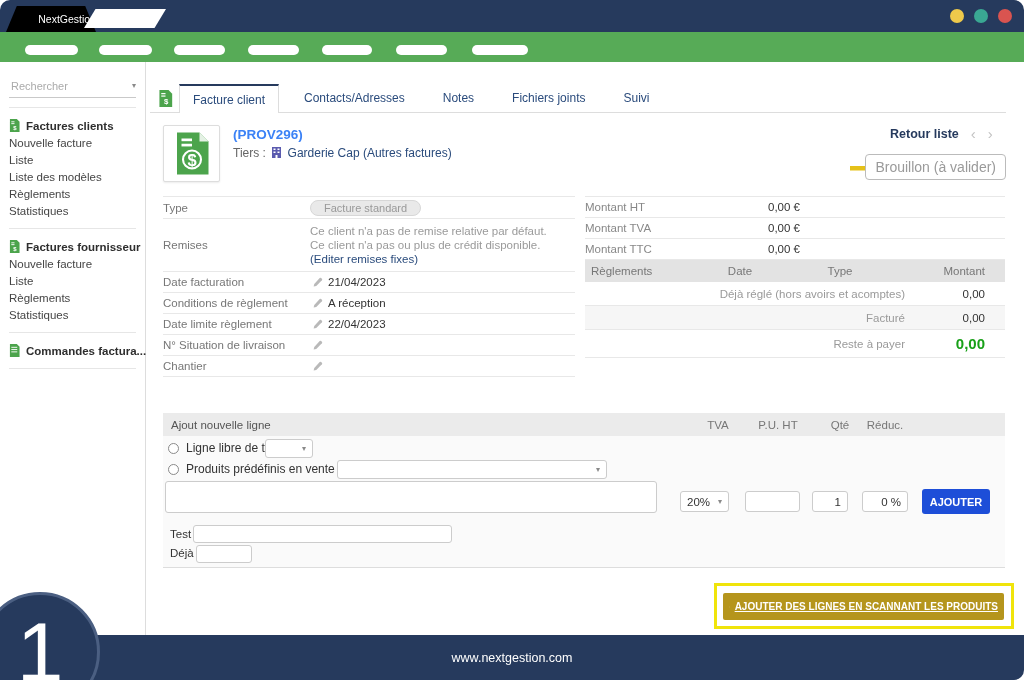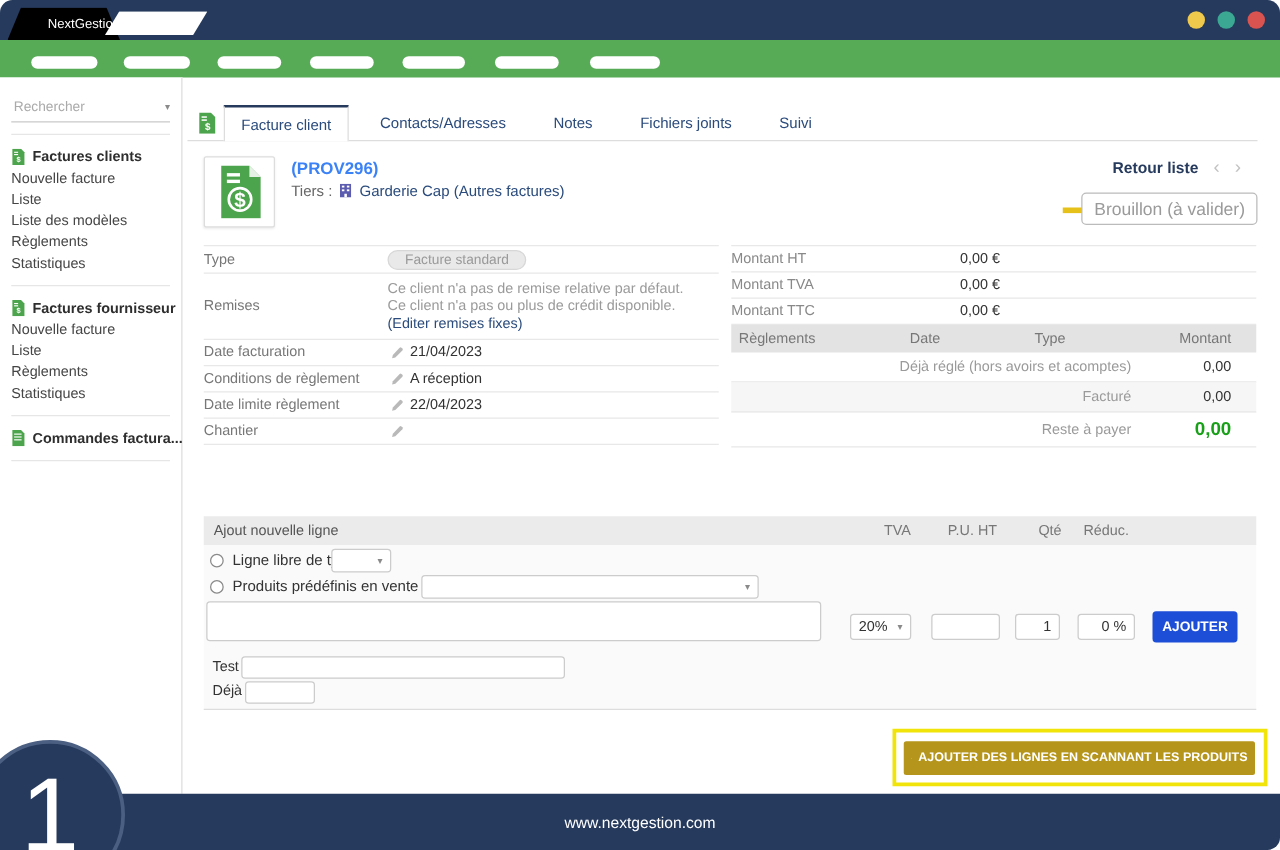--- a/index.html
+++ b/index.html
@@ -111,21 +111,21 @@
   .btn-add{position:absolute;left:922px;top:489px;width:68px;height:25px;background:#1d4ed8;border:none;
            border-radius:3px;color:#fff;font-weight:bold;font-size:11px;cursor:pointer;
            font-family:"Liberation Sans",sans-serif;}
   .extra-lab{position:absolute;font-size:11.5px;color:#333;}
 
   
   .hl-box{position:absolute;left:714px;top:583px;width:300px;height:46px;border:3px solid #f0e40b;}
   .btn-scan{position:absolute;left:723px;top:593px;width:281px;height:27px;background:#b5951c;border:none;
             border-radius:2px;color:#fff;font-weight:bold;font-size:10px;cursor:pointer;
             display:flex;align-items:center;justify-content:center;gap:5px;
-            font-family:"Liberation Sans",sans-serif;white-space:nowrap;}
+            font-family:"Liberation Sans",sans-serif;white-space:nowrap;text-decoration:underline;}
 
   
   .footer{position:absolute;left:0;top:635px;width:1024px;height:45px;background:#263a5d;
           border-radius:0 0 10px 10px;display:flex;align-items:center;justify-content:center;
           color:#fff;font-size:12.5px;z-index:1;}
   .step-circle{position:absolute;left:-20px;top:592px;width:120px;height:120px;border-radius:50%;
                background:#263a5d;border:3px solid #4b5f82;z-index:5;display:flex;align-items:center;
                justify-content:center;color:#fff;font-size:84px;font-weight:400;line-height:1;}
 </style>
 </head>
@@ -291,20 +291,29 @@
     <div class="drow">
       <span class="dlab">Date limite règlement</span>
       <span class="dval">
           <svg class="pencil" width="11" height="11" viewBox="0 0 16 16">
             <path fill="#b9b9b9" d="M11.2 1.6a1.5 1.5 0 0 1 2.1 0l1.1 1.1a1.5 1.5 0 0 1 0 2.1L6.2 13 2.4 13.9 3.3 10.1z"></path>
           </svg>
       <span>22/04/2023</span>
         </span>
     </div>
     <div class="drow">
+      <span class="dlab">N° Situation de livraison</span>
+      <span class="dval">
+          <svg class="pencil" width="11" height="11" viewBox="0 0 16 16">
+            <path fill="#b9b9b9" d="M11.2 1.6a1.5 1.5 0 0 1 2.1 0l1.1 1.1a1.5 1.5 0 0 1 0 2.1L6.2 13 2.4 13.9 3.3 10.1z"></path>
+          </svg>
+      <span></span>
+        </span>
+    </div>
+    <div class="drow">
       <span class="dlab">Chantier</span>
       <span class="dval">
           <svg class="pencil" width="11" height="11" viewBox="0 0 16 16">
             <path fill="#b9b9b9" d="M11.2 1.6a1.5 1.5 0 0 1 2.1 0l1.1 1.1a1.5 1.5 0 0 1 0 2.1L6.2 13 2.4 13.9 3.3 10.1z"></path>
           </svg>
       <span></span>
         </span>
     </div>
   </div>
 

